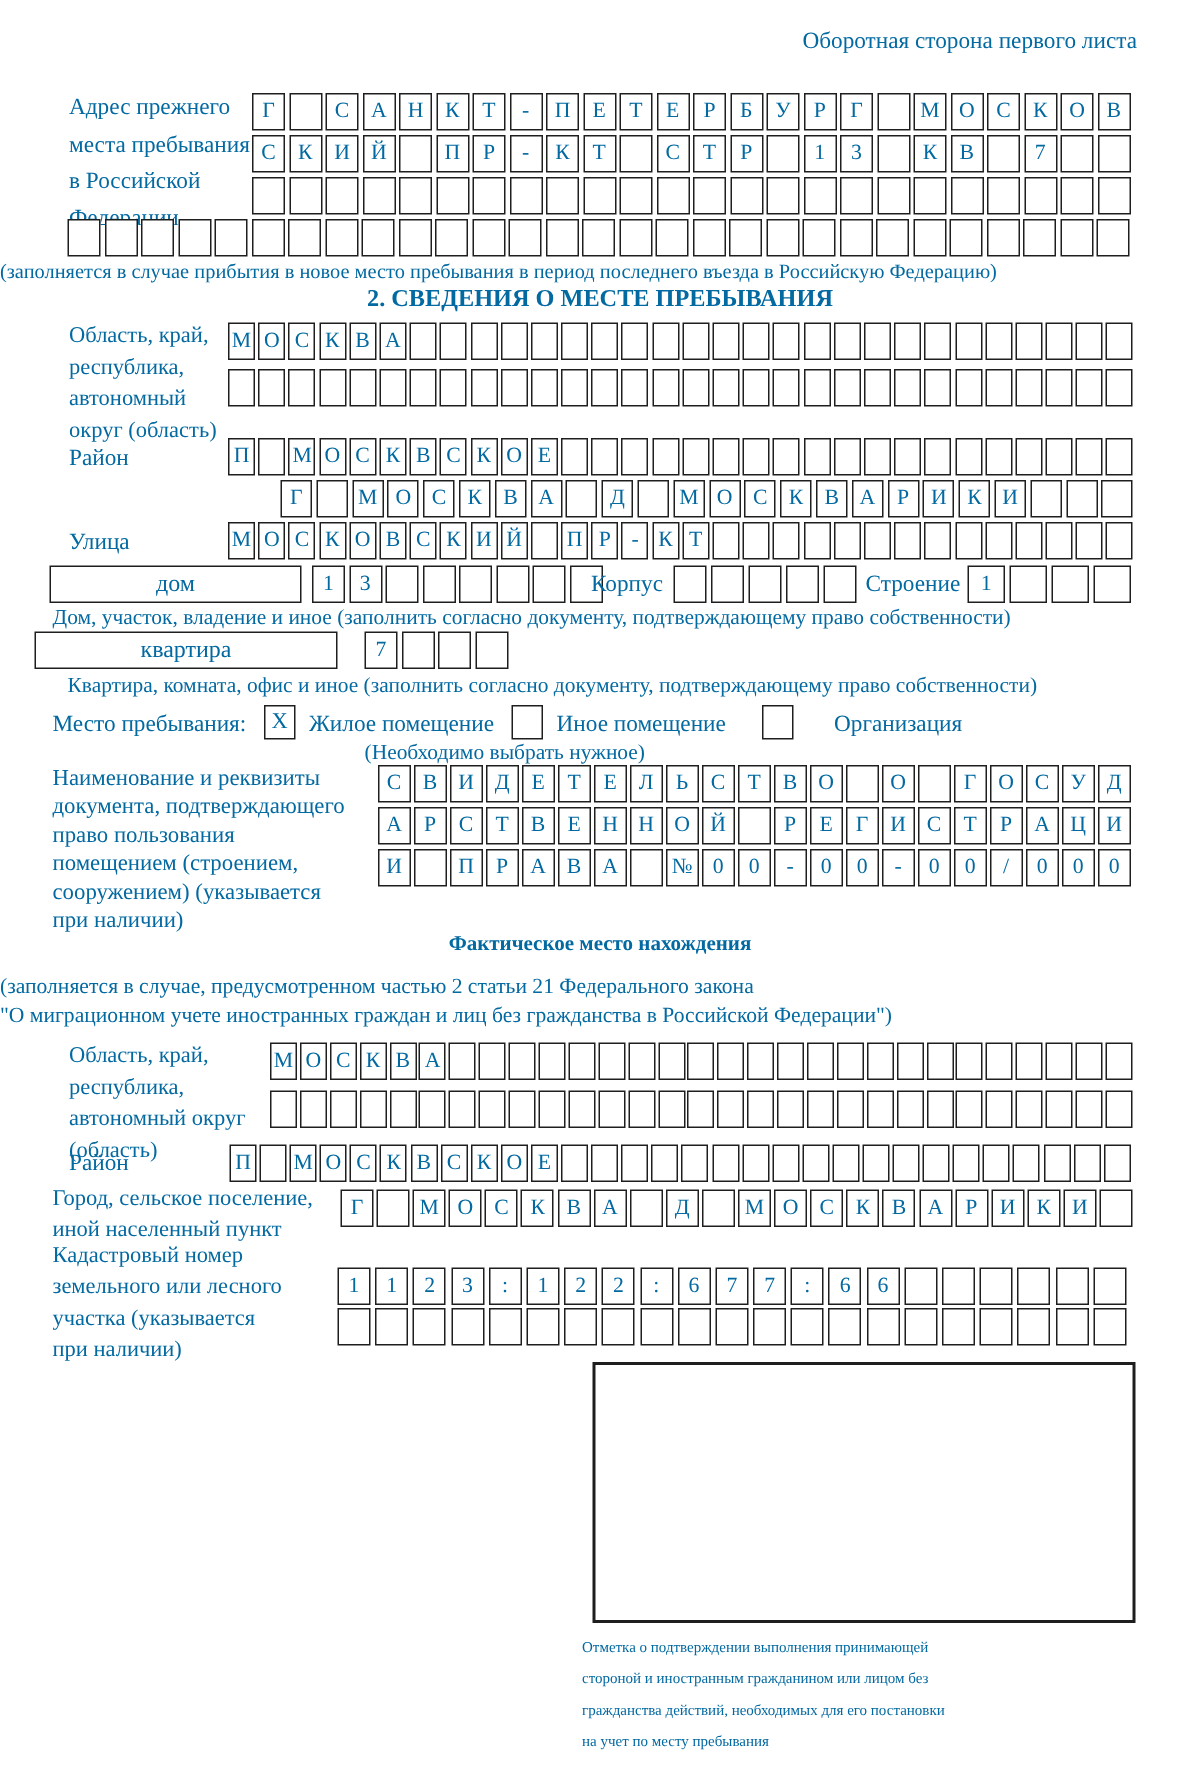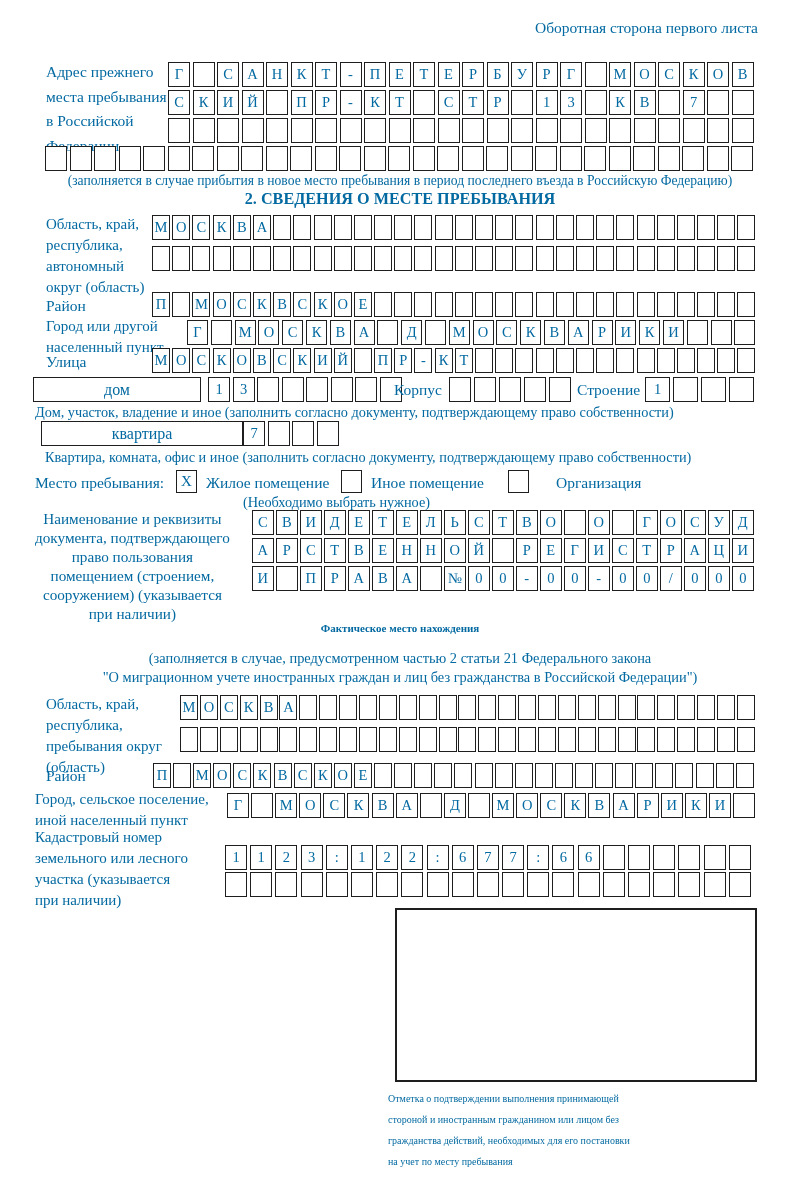--- a/index.html
+++ b/index.html
@@ -4,23 +4,23 @@
 <style>
   html,body{margin:0;padding:0;background:#fff;}
   #page{
     position:relative;width:800px;height:1180px;background:#ffffff;
     font-family:Liberation Serif, serif;color:#0369a1;
     overflow:hidden;
   }
   .abs{position:absolute;}
   .lbl{font-size:15.5px;line-height:24.5px;}
   .lbl-tight{font-size:15px;line-height:21px;}
-  .lbl-vtight{font-size:15.2px;line-height:19px;text-align:center;}
+  .lbl-vtight{font-size:15.2px;line-height:19px;}
   .caption{font-size:14.3px;}
-  .note-center{width:100%;text-align:center;font-size:13.6px;}
+  .note-center{width:100%;font-size:13.6px;}
   .title{width:100%;text-align:center;font-weight:bold;font-size:16.2px;}
   .cells{position:absolute;display:flex;}
   .cells .cell{
     flex:0 0 var(--cw);width:var(--cw);height:25px;margin-right:var(--gap);
     border:1.7px solid #1e1e1e;box-sizing:border-box;background:#fff;
     display:flex;align-items:center;justify-content:center;
     font-size:14.5px;line-height:1;
   }
   .widebox{
     position:absolute;height:25px;border:1.7px solid #1e1e1e;box-sizing:border-box;
@@ -256,24 +256,20 @@
       <span class="cell"></span>
       <span class="cell"></span>
       <span class="cell"></span>
       <span class="cell"></span>
       <span class="cell"></span>
       <span class="cell"></span>
       <span class="cell"></span>
       <span class="cell"></span>
     </div>
 
-  <div class="abs lbl-tight" style="left:46px;top:316px;">
-      <div>Город или другой</div>
-      <div>населенный пункт</div>
-    </div>
   <div class="cells" style="left:187px;top:320px;--cw:21px;--gap:2.8px;">
       <span class="cell">Г</span>
       <span class="cell"></span>
       <span class="cell">М</span>
       <span class="cell">О</span>
       <span class="cell">С</span>
       <span class="cell">К</span>
       <span class="cell">В</span>
       <span class="cell">А</span>
       <span class="cell"></span>
@@ -349,21 +345,21 @@
     </div>
   <div class="abs lbl" style="left:577px;top:378px;">Строение</div>
   <div class="cells" style="left:645px;top:377px;--cw:25px;--gap:3px;">
       <span class="cell">1</span>
       <span class="cell"></span>
       <span class="cell"></span>
       <span class="cell"></span>
     </div>
   <div class="abs caption" style="left:35px;top:404px;">Дом, участок, владение и иное (заполнить согласно документу, подтверждающему право собственности)</div>
 
-  <div class="widebox" style="left:41px;top:421px;width:202px;">квартира</div>
+  <div class="widebox" style="left:23px;top:421px;width:202px;">квартира</div>
   <div class="cells" style="left:243px;top:421px;--cw:22px;--gap:2.5px;">
       <span class="cell">7</span>
       <span class="cell"></span>
       <span class="cell"></span>
       <span class="cell"></span>
     </div>
   <div class="abs caption" style="left:45px;top:449px;">Квартира, комната, офис и иное (заполнить согласно документу, подтверждающему право собственности)</div>
 
   <div class="abs lbl" style="left:35px;top:471px;">Место пребывания:</div>
   <div class="chk" style="left:176px;top:470px;">X</div>
@@ -445,28 +441,28 @@
       <span class="cell">0</span>
       <span class="cell">-</span>
       <span class="cell">0</span>
       <span class="cell">0</span>
       <span class="cell">/</span>
       <span class="cell">0</span>
       <span class="cell">0</span>
       <span class="cell">0</span>
     </div>
 
-  <div class="abs title" style="top:622px;left:0;font-size:11px;">Фактическое место нахождения</div>
+  <div class="abs title" style="top:622px;left:0;font-size:14px;">Фактическое место нахождения</div>
   <div class="abs note-center" style="top:650px;left:0;font-size:14.4px;">(заполняется в случае, предусмотренном частью 2 статьи 21 Федерального закона</div>
   <div class="abs note-center" style="top:669px;left:0;font-size:14.4px;">"О миграционном учете иностранных граждан и лиц без гражданства в Российской Федерации")</div>
 
   <div class="abs lbl-tight" style="left:46px;top:694px;">
       <div>Область, край,</div>
       <div>республика,</div>
-      <div>пребывания округ</div>
+      <div>автономный округ</div>
       <div>(область)</div>
     </div>
   <div class="cells" style="left:180px;top:695px;--cw:18px;--gap:1.9px;">
       <span class="cell">М</span>
       <span class="cell">О</span>
       <span class="cell">С</span>
       <span class="cell">К</span>
       <span class="cell">В</span>
       <span class="cell">А</span>
       <span class="cell"></span>

